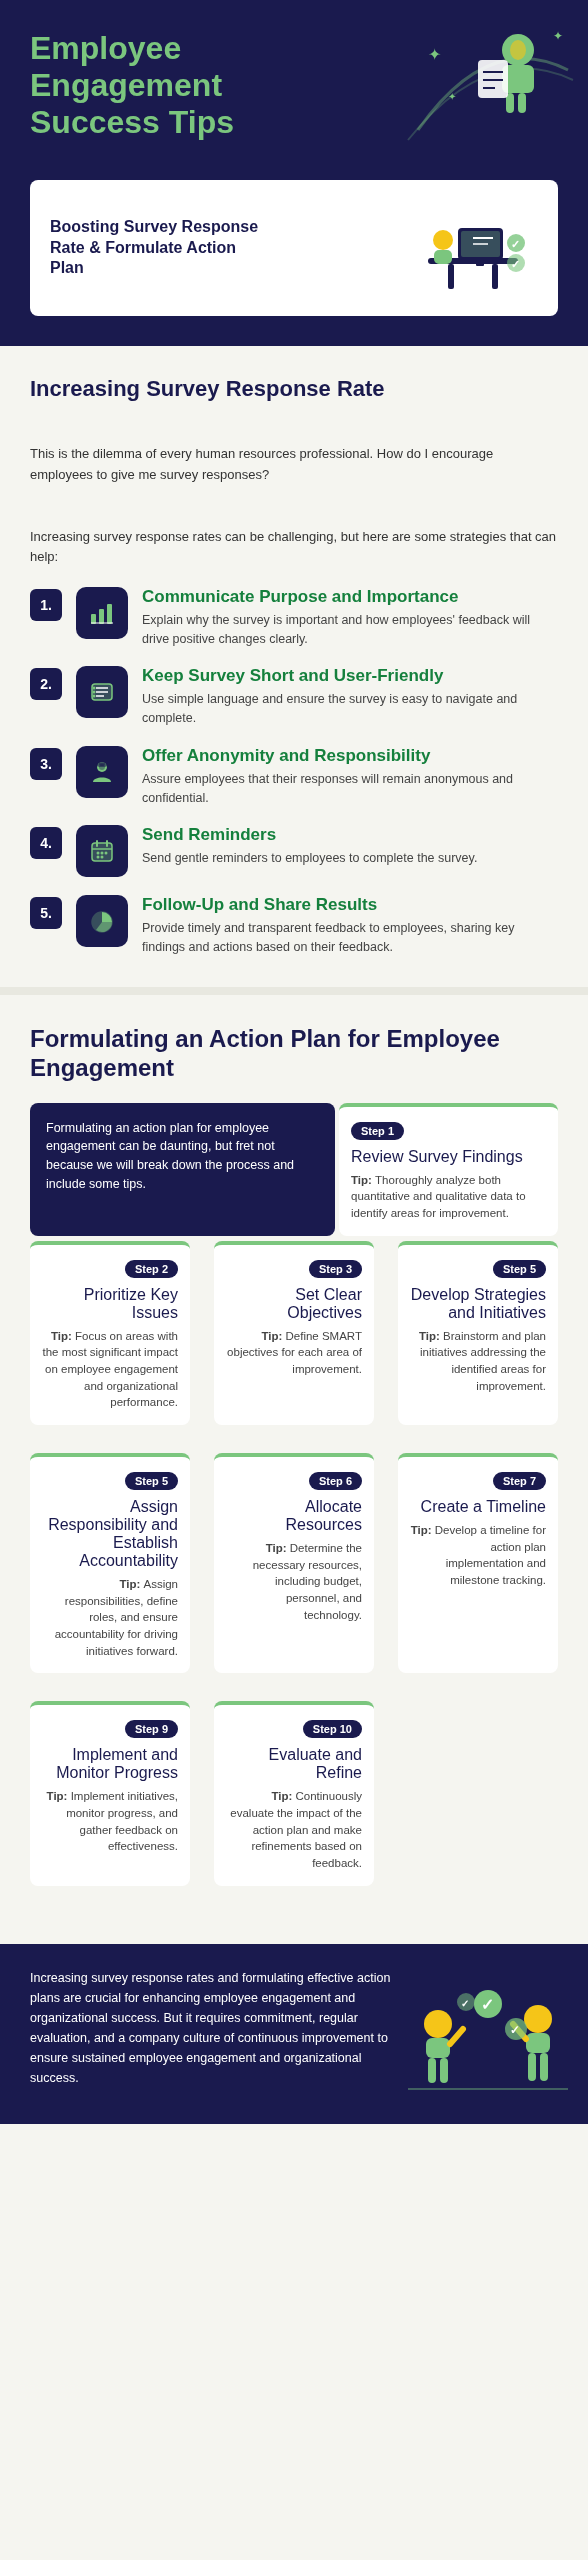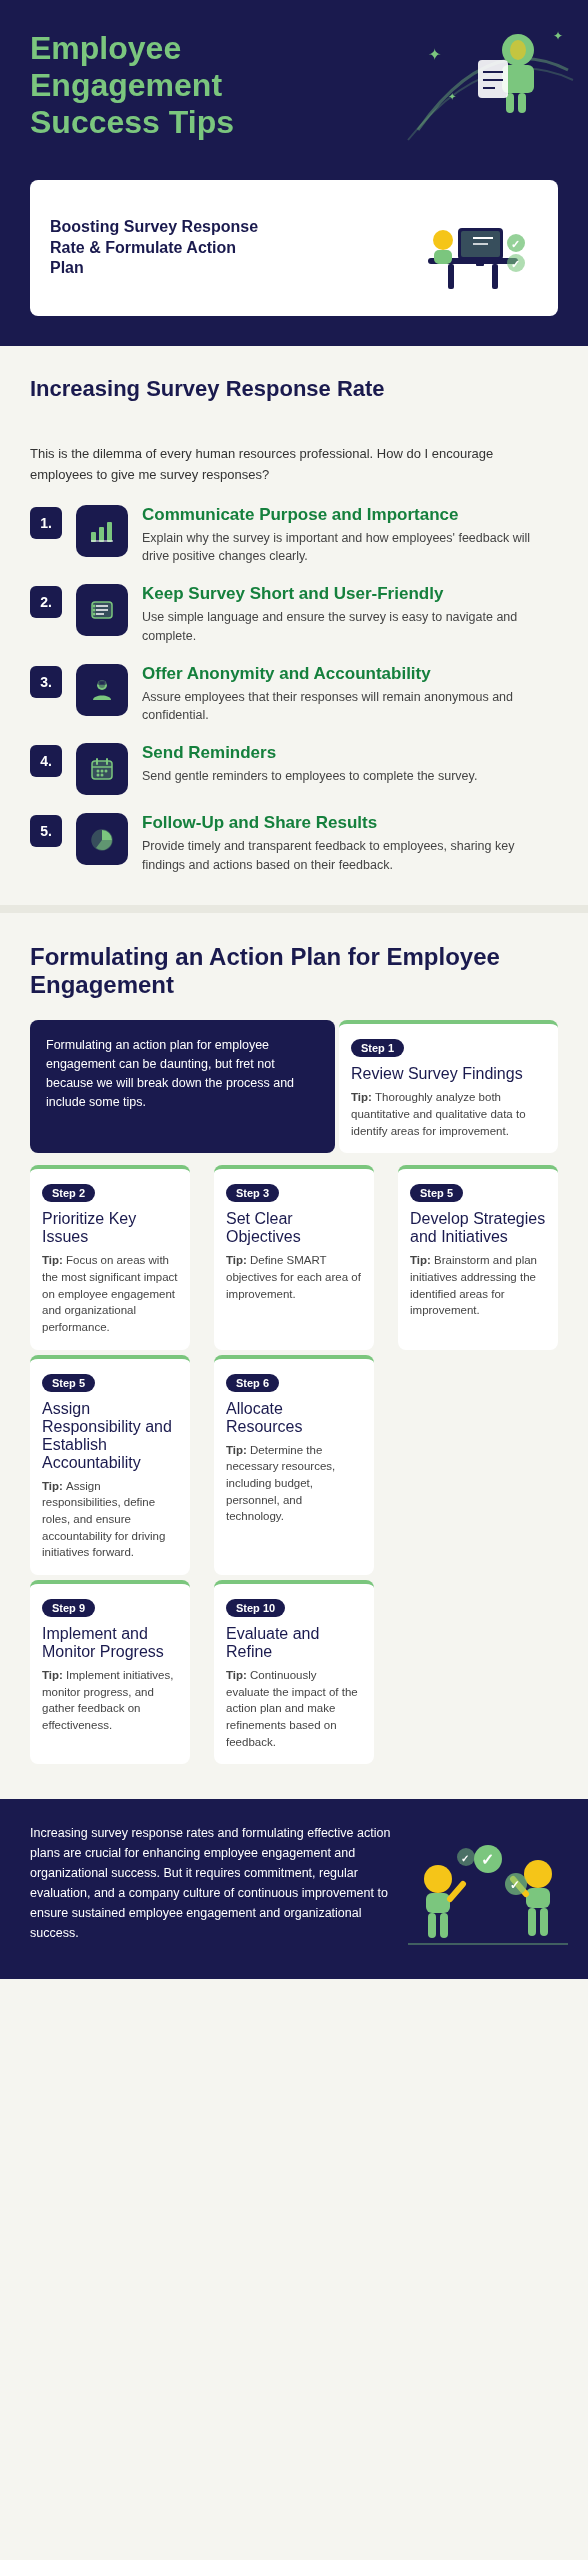--- a/index.html
+++ b/index.html
@@ -156,21 +156,21 @@
       font-weight: 900;
       color: #1a1a4e;
       margin-bottom: 20px;
       line-height: 1.2;
     }
 
     
     .action-intro-row {
       display: flex;
       gap: 4px;
-      margin-bottom: 12px;
+      margin-bottom: 5px;
     }
     .action-intro-box {
       background: #1a1a4e;
       color: white;
       border-radius: 8px;
       padding: 16px;
       font-size: 12.5px;
       line-height: 1.5;
       flex: 1.4;
     }
@@ -205,21 +205,22 @@
     }
     .step-tip-bold {
       font-weight: 700;
     }
 
     
     .steps-grid-3 {
       display: grid;
       grid-template-columns: 1fr 1fr 1fr;
       gap: 24px;
-      margin-bottom: 5px;
+      margin-bottom: 28px;
+      text-align: right;
     }
     .steps-grid-3 .step-card {
       border-top-color: #7bc67e;
     }
 
     
     .footer-section {
       background: #1a1a4e;
       padding: 24px 30px 14px;
       position: relative;
@@ -299,20 +300,21 @@
         <circle cx="108" cy="65" r="9" fill="#7bc67e" opacity="0.6"></circle>
         <text x="103" y="70" fill="white" font-size="11" font-weight="bold">✓</text>
       </svg>
     </div>
   </div>
 </div>
 
 <div class="section">
   <h2 class="section-title">Increasing Survey Response Rate</h2>
   <p class="section-text">This is the dilemma of every human resources professional. How do I encourage employees to give me survey responses?</p>
+  <p class="section-text">Increasing survey response rates can be challenging, but here are some strategies that can help:</p>
 
   <div class="tips-list">
 
     <div class="tip-item">
       <div class="tip-number-box">
         <span>1.</span>
       </div>
       <div class="tip-icon-box">
         <svg viewBox="0 0 28 28" fill="none" xmlns="http://www.w3.org/2000/svg">
           <rect x="3" y="15" width="5" height="10" rx="1" fill="#7bc67e"></rect>
@@ -357,21 +359,21 @@
         <svg viewBox="0 0 28 28" fill="none" xmlns="http://www.w3.org/2000/svg">
           <circle cx="14" cy="9" r="5" fill="#7bc67e"></circle>
           <path d="M5 24 C5 18 23 18 23 24" fill="#7bc67e"></path>
           <circle cx="14" cy="9" r="3" fill="#1a1a4e" opacity="0.4"></circle>
 
           <ellipse cx="14" cy="7" rx="6" ry="2" fill="#1a1a4e" opacity="0.6"></ellipse>
           <rect x="11" y="3" width="6" height="5" rx="2" fill="#1a1a4e" opacity="0.6"></rect>
         </svg>
       </div>
       <div class="tip-content">
-        <div class="tip-title">Offer Anonymity and Accountability</div>
+        <div class="tip-title">Offer Anonymity and Responsibility</div>
         <div class="tip-desc">Assure employees that their responses will remain anonymous and confidential.</div>
       </div>
     </div>
 
     <div class="tip-item">
       <div class="tip-number-box">
         <span>4.</span>
       </div>
       <div class="tip-icon-box">
         <svg viewBox="0 0 28 28" fill="none" xmlns="http://www.w3.org/2000/svg">
@@ -463,20 +465,27 @@
         <span class="step-tip-bold">Tip: </span><span>Assign responsibilities, define roles, and ensure accountability for driving initiatives forward.</span>
       </div>
     </div>
     <div class="step-card">
       <div class="step-label">Step 6</div>
       <div class="step-title">Allocate Resources</div>
       <div class="step-tip">
         <span class="step-tip-bold">Tip: </span><span>Determine the necessary resources, including budget, personnel, and technology.</span>
       </div>
     </div>
+    <div class="step-card">
+      <div class="step-label">Step 7</div>
+      <div class="step-title">Create a Timeline</div>
+      <div class="step-tip">
+        <span class="step-tip-bold">Tip: </span><span>Develop a timeline for action plan implementation and milestone tracking.</span>
+      </div>
+    </div>
   </div>
 
   <div class="steps-grid-3">
     <div class="step-card">
       <div class="step-label">Step 9</div>
       <div class="step-title">Implement and Monitor Progress</div>
       <div class="step-tip">
         <span class="step-tip-bold">Tip: </span><span>Implement initiatives, monitor progress, and gather feedback on effectiveness.</span>
       </div>
     </div>

